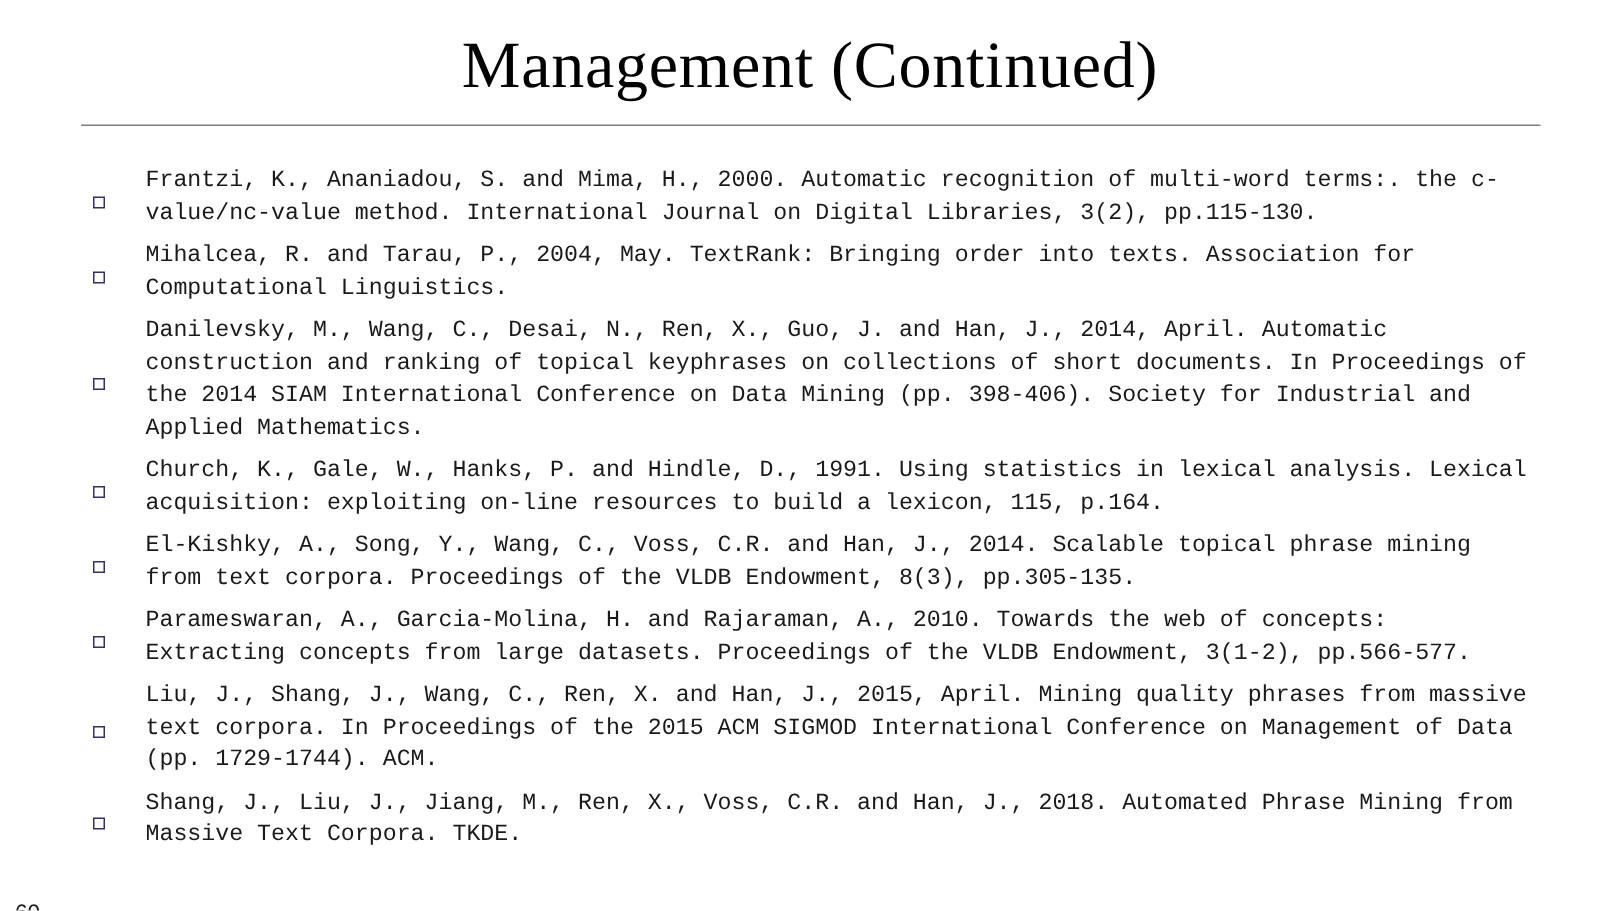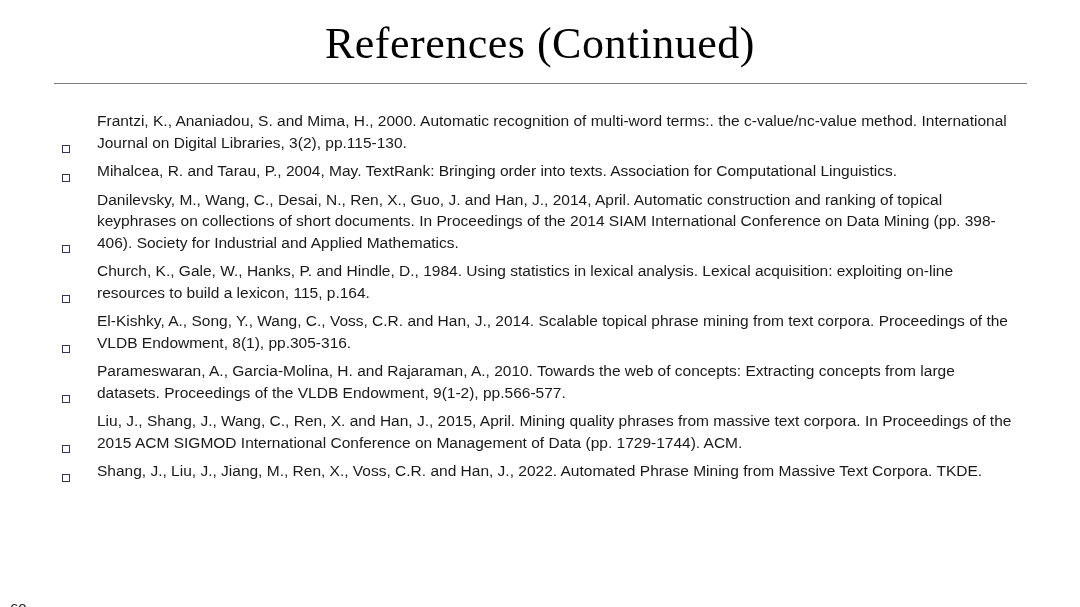--- a/index.html
+++ b/index.html
@@ -37,22 +37,23 @@
     margin:14px auto 0 auto;
   }
   .ref-list{
     list-style:none;
     margin-top:26px;
     padding-left:62px;
     padding-right:62px;
   }
   .ref-item{
     display:flex;
-    align-items:flex-end;
+    align-items:center;
     margin-bottom:7px;
+    font-family:Liberation Mono, monospace;
   }
   .bullet{
     flex:0 0 auto;
     display:inline-block;
     width:8px;
     height:8px;
     border:1.5px solid var(--bullet);
     margin-top:6px;
     margin-right:27px;
   }
@@ -67,58 +68,58 @@
     left:10px;
     bottom:8px;
     font-size:15px;
     color:#222;
   }
 </style>
 </head>
 <body>
 
 <div class="slide">
-  <h1 class="title">References (Continued)</h1>
+  <h1 class="title">Management (Continued)</h1>
   <hr class="title-rule">
   <ul class="ref-list">
   <li class="ref-item">
     <span class="bullet"></span>
     <span class="ref-text">Frantzi, K., Ananiadou, S. and Mima, H., 2000. Automatic recognition of multi-word terms:. the c-value/nc-value method. International Journal on Digital Libraries, 3(2), pp.115-130.</span>
   </li>
 
   <li class="ref-item">
     <span class="bullet"></span>
     <span class="ref-text">Mihalcea, R. and Tarau, P., 2004, May. TextRank: Bringing order into texts. Association for Computational Linguistics.</span>
   </li>
 
 
   <li class="ref-item">
     <span class="bullet"></span>
     <span class="ref-text">Danilevsky, M., Wang, C., Desai, N., Ren, X., Guo, J. and Han, J., 2014, April. Automatic construction and ranking of topical keyphrases on collections of short documents. In Proceedings of the 2014 SIAM International Conference on Data Mining (pp. 398-406). Society for Industrial and Applied Mathematics.</span>
   </li>
 
   <li class="ref-item">
     <span class="bullet"></span>
-    <span class="ref-text">Church, K., Gale, W., Hanks, P. and Hindle, D., 1984. Using statistics in lexical analysis. Lexical acquisition: exploiting on-line resources to build a lexicon, 115, p.164.</span>
+    <span class="ref-text">Church, K., Gale, W., Hanks, P. and Hindle, D., 1991. Using statistics in lexical analysis. Lexical acquisition: exploiting on-line resources to build a lexicon, 115, p.164.</span>
   </li>
 
   <li class="ref-item">
     <span class="bullet"></span>
-    <span class="ref-text">El-Kishky, A., Song, Y., Wang, C., Voss, C.R. and Han, J., 2014. Scalable topical phrase mining from text corpora. Proceedings of the VLDB Endowment, 8(1), pp.305-316.</span>
+    <span class="ref-text">El-Kishky, A., Song, Y., Wang, C., Voss, C.R. and Han, J., 2014. Scalable topical phrase mining from text corpora. Proceedings of the VLDB Endowment, 8(3), pp.305-135.</span>
   </li>
 
   <li class="ref-item">
     <span class="bullet"></span>
-    <span class="ref-text">Parameswaran, A., Garcia-Molina, H. and Rajaraman, A., 2010. Towards the web of concepts: Extracting concepts from large datasets. Proceedings of the VLDB Endowment, 9(1-2), pp.566-577.</span>
+    <span class="ref-text">Parameswaran, A., Garcia-Molina, H. and Rajaraman, A., 2010. Towards the web of concepts: Extracting concepts from large datasets. Proceedings of the VLDB Endowment, 3(1-2), pp.566-577.</span>
   </li>
 
   <li class="ref-item">
     <span class="bullet"></span>
     <span class="ref-text">Liu, J., Shang, J., Wang, C., Ren, X. and Han, J., 2015, April. Mining quality phrases from massive text corpora. In Proceedings of the 2015 ACM SIGMOD International Conference on Management of Data (pp. 1729-1744). ACM.</span>
   </li>
 
   <li class="ref-item">
     <span class="bullet"></span>
-    <span class="ref-text">Shang, J., Liu, J., Jiang, M., Ren, X., Voss, C.R. and Han, J., 2022. Automated Phrase Mining from Massive Text Corpora. TKDE.</span>
+    <span class="ref-text">Shang, J., Liu, J., Jiang, M., Ren, X., Voss, C.R. and Han, J., 2018. Automated Phrase Mining from Massive Text Corpora. TKDE.</span>
   </li>
 </ul>
   <div class="page-number">60</div>
 </div>
 
 </body></html>

